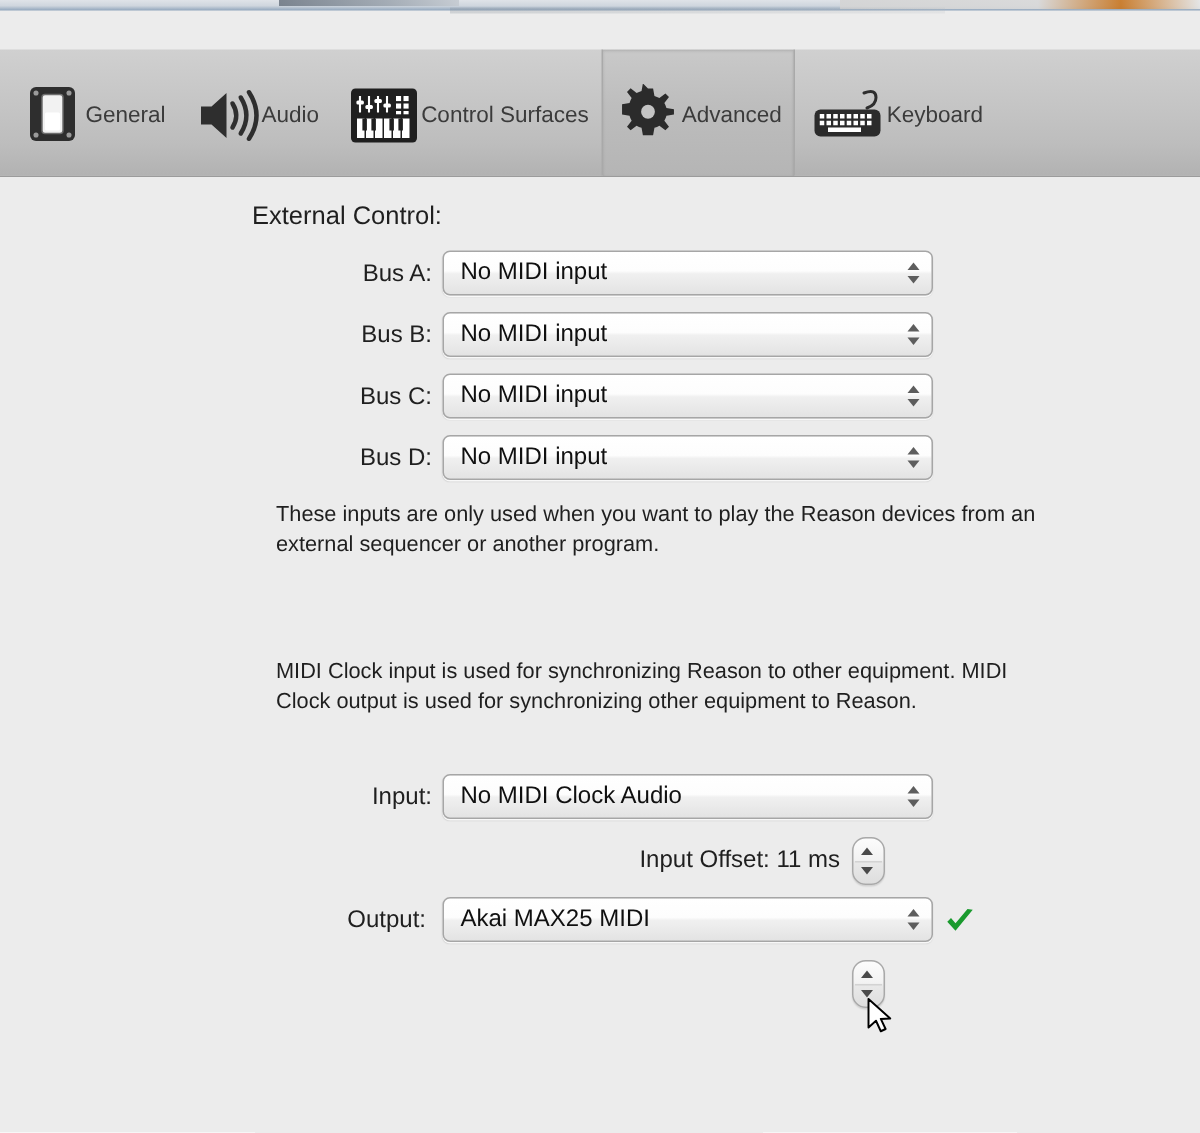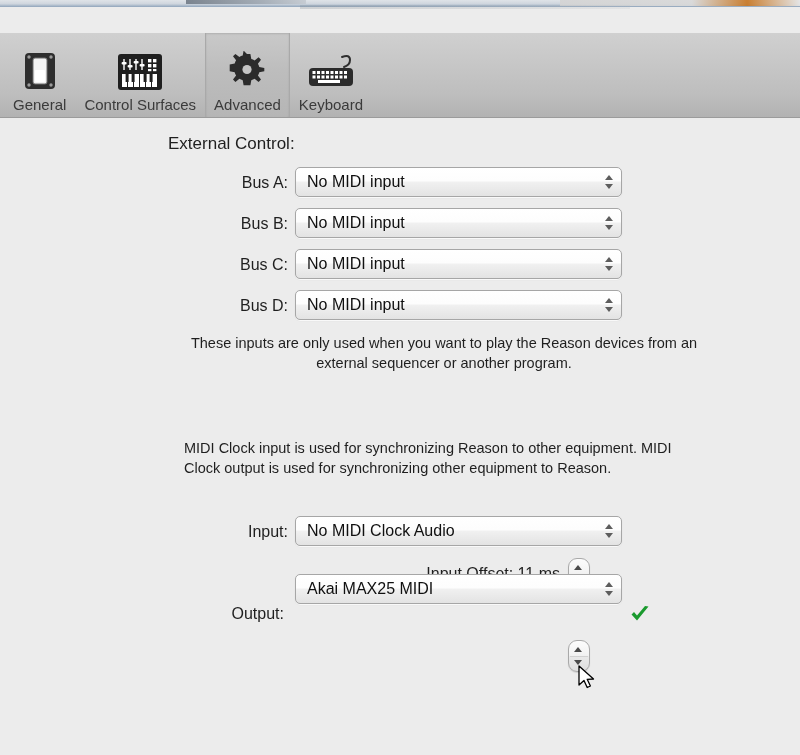--- a/index.html
+++ b/index.html
@@ -97,21 +97,21 @@
   .tabs {
     position: absolute;
     top: 0; left: 4px;
     height: 84px;
     display: flex;
     align-items: stretch;
   }
   .tab {
     position: relative;
     display: flex;
-    flex-direction: column;
+    flex-direction: row;
     align-items: center;
     justify-content: flex-end;
     padding: 6px 8px 4px 8px;
     cursor: default;
     border-left: 1px solid rgba(255,255,255,0);
     border-right: 1px solid rgba(255,255,255,0);
   }
   .tab.selected {
     background: linear-gradient(to bottom,#c9c9c9 0%, #bdbdbd 45%, #b5b5b5 100%);
     border-left: 1px solid #a9a9a9;
@@ -269,20 +269,31 @@
             <rect x="17" y="19" width="10" height="12" rx="1" fill="#ffffff"></rect>
             <circle cx="11" cy="6" r="1.7" fill="#9b9b9b"></circle>
             <circle cx="33" cy="6" r="1.7" fill="#9b9b9b"></circle>
             <circle cx="11" cy="34" r="1.7" fill="#9b9b9b"></circle>
             <circle cx="33" cy="34" r="1.7" fill="#9b9b9b"></circle>
           </svg>
         </div>
         <div class="tab-label">General</div>
       </div>
 
+      <div class="tab">
+        <div class="tab-icon">
+          <svg width="46" height="42" viewBox="0 0 46 42">
+            <path d="M6 15 H13 L23 6 V36 L13 27 H6 Z" fill="#2e2e2e"></path>
+            <path d="M27 13 q5 8 0 16" stroke="#2e2e2e" stroke-width="3" fill="none" stroke-linecap="round"></path>
+            <path d="M32.5 9 q7.5 12 0 24" stroke="#2e2e2e" stroke-width="3" fill="none" stroke-linecap="round"></path>
+            <path d="M38 5.5 q10 15.5 0 31" stroke="#2e2e2e" stroke-width="3" fill="none" stroke-linecap="round"></path>
+          </svg>
+        </div>
+        <div class="tab-label">Audio</div>
+      </div>
 
       <div class="tab">
         <div class="tab-icon">
           <svg width="50" height="42" viewBox="0 0 50 42">
             <rect x="3" y="3" width="44" height="36" rx="3" fill="#1f1f1f"></rect>
             <g fill="#ffffff">
               <rect x="7" y="23" width="5" height="13"></rect>
               <rect x="13" y="23" width="5" height="13"></rect>
               <rect x="19" y="23" width="5" height="13"></rect>
               <rect x="25" y="23" width="5" height="13"></rect>
@@ -397,21 +408,21 @@
 
     <div class="row-label" style="top:179px; left:148px; width:100px;">Bus D:</div>
     <div class="popup" style="top:172px; left:255px; width:325px;">
       <span class="popup-value">No MIDI input</span>
       <span class="popup-arrows">
           <i class="up"></i>
           <i class="down"></i>
         </span>
     </div>
 
-    <div class="help-text" style="top:215px; left:144px; width:520px;text-align:center;">These inputs are only used when you want to play the Reason devices from an external sequencer or another program.</div>
+    <div class="help-text" style="top:215px; left:144px; width:520px;">These inputs are only used when you want to play the Reason devices from an external sequencer or another program.</div>
 
 
     <div class="help-text" style="top:320px; left:144px; width:522px;">MIDI Clock input is used for synchronizing Reason to other equipment. MIDI Clock output is used for synchronizing other equipment to Reason.</div>
 
     <div class="row-label" style="top:405px; left:138px; width:110px;">Input:</div>
     <div class="popup" style="top:398px; left:255px; width:325px;">
       <span class="popup-value">No MIDI Clock Audio</span>
       <span class="popup-arrows">
           <i class="up"></i>
           <i class="down"></i>
@@ -419,21 +430,21 @@
     </div>
 
     <div class="offset-label" style="top:447px; left:280px; width:240px;">Input Offset: 11 ms</div>
     <div class="stepper" style="top:440px; left:528px;">
       <i class="up"></i>
         <span class="divider"></span>
         <i class="down"></i>
     </div>
 
     <div class="row-label" style="top:487px; left:124px; width:120px;">Output:</div>
-    <div class="popup" style="top:456px; left:255px; width:325px;">
+    <div class="popup" style="top:480px; left:255px; width:325px;">
       <span class="popup-value">Akai MAX25 MIDI</span>
       <span class="popup-arrows">
           <i class="up"></i>
           <i class="down"></i>
         </span>
     </div>
 
     <div class="check-icon" style="top:484px; left:588px;">
       <svg width="24" height="24" viewBox="0 0 24 24">
         <path d="M3.5 12.5 L9 18.5 L20.5 4.5 L17 4 L9 13.5 L6 10 Z" fill="#1a9a2e"></path>

